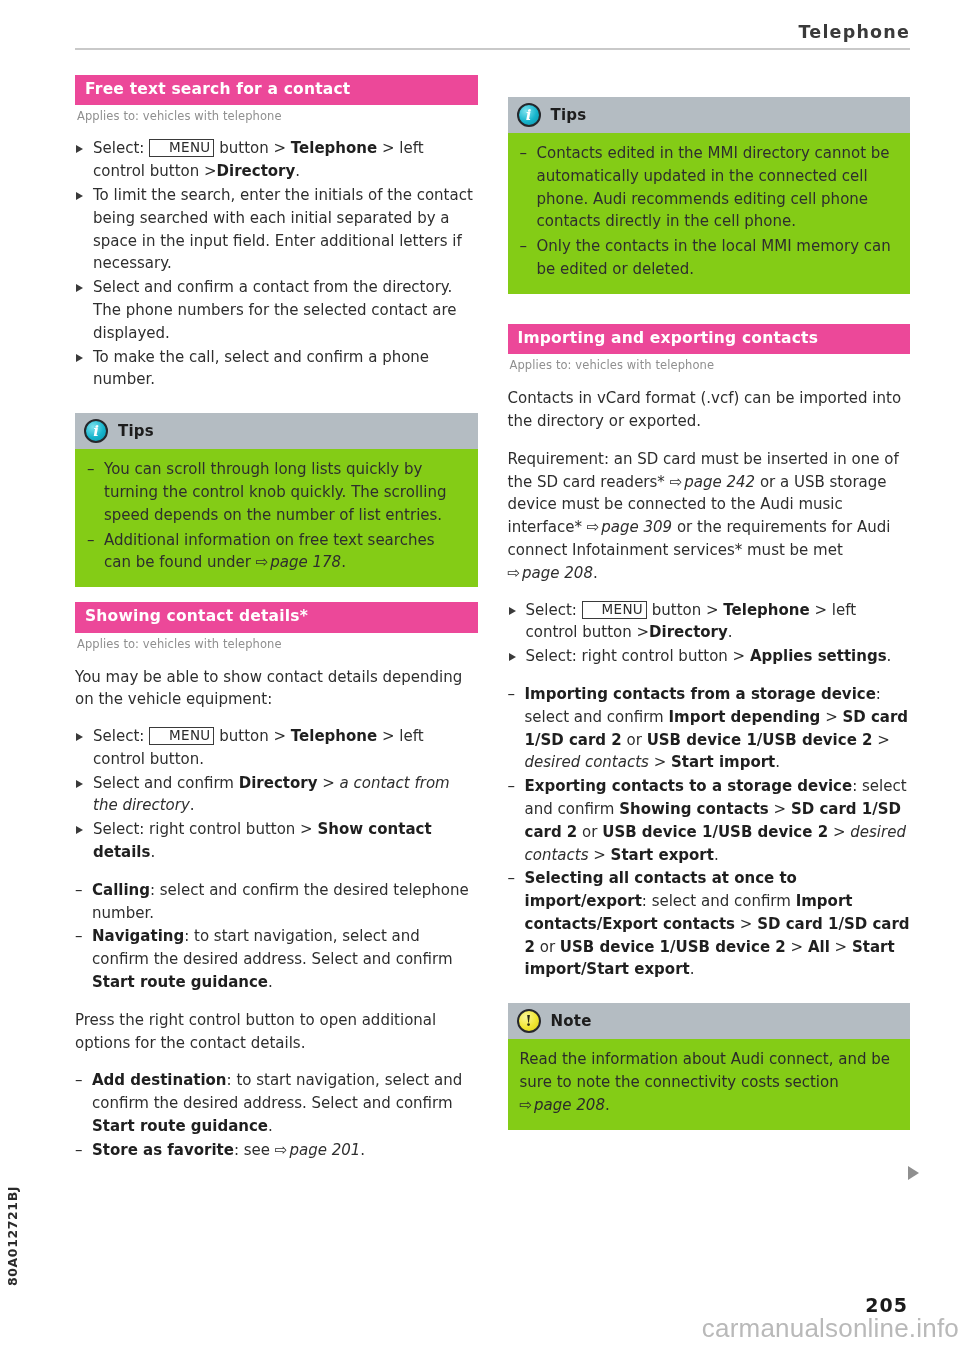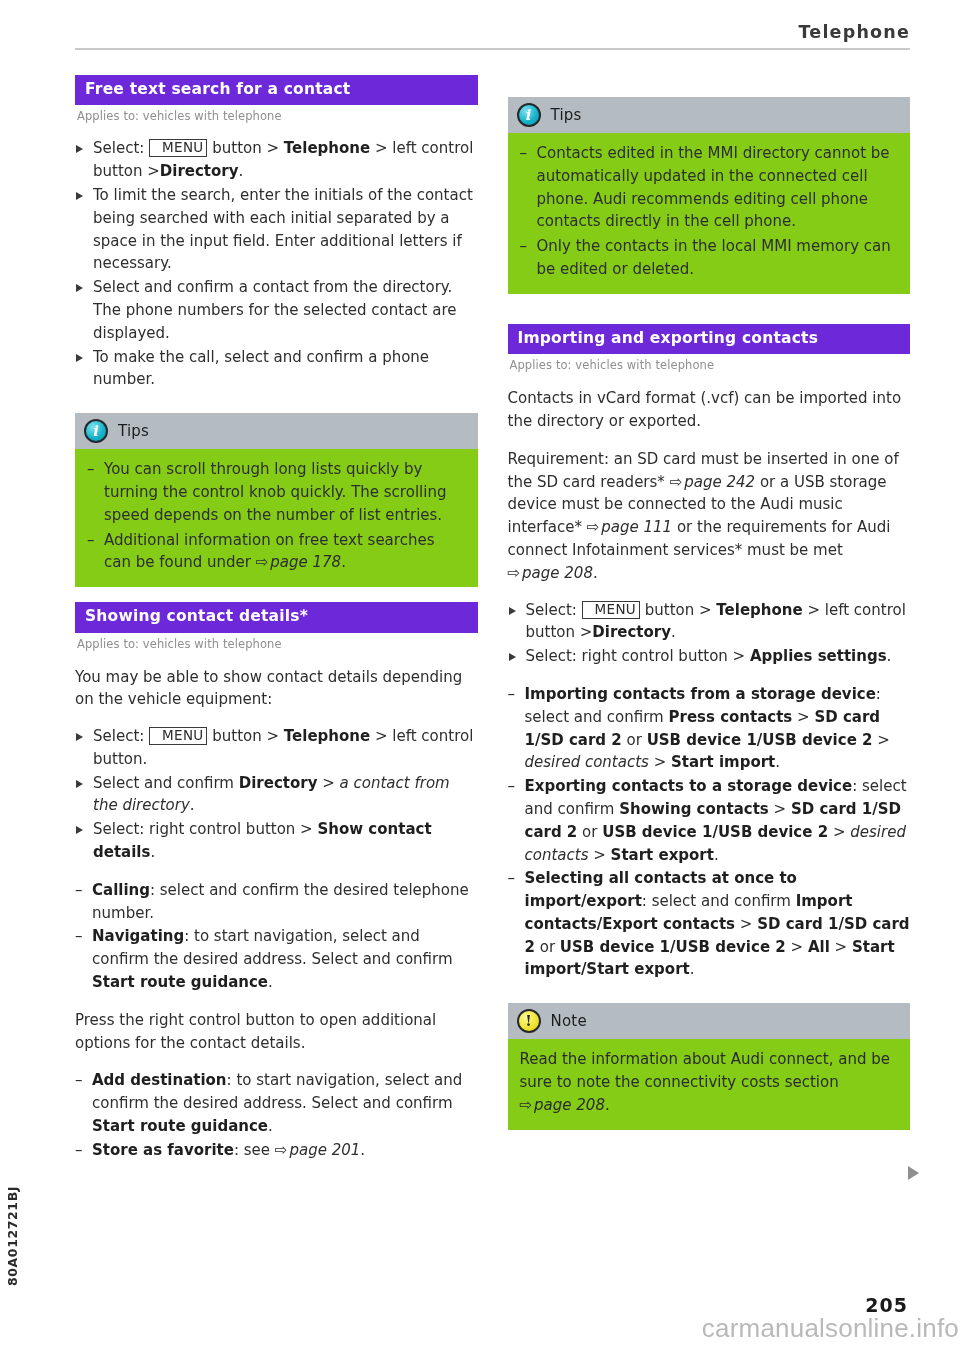--- a/index.html
+++ b/index.html
@@ -39,21 +39,21 @@
     position: absolute;
     left: 75px; top: 75px;
     width: 835px; height: 1200px;
     display: flex;
     gap: 30px;
   }
   .col { width: 403px; position: relative; }
 
   
   .sec-head {
-    background: #6d28d9;
+    background: #ec4899;
     color: #ffffff;
     font-weight: bold;
     font-size: 15.5px;
     letter-spacing: .2px;
     padding: 5px 0 6px 10px;
     line-height: 1.25;
   }
   .applies {
     font-size: 11.5px;
     color: #8f8f8f;
@@ -101,40 +101,40 @@
   .arrowref::before {
     content: "\21E8";
     font-style: normal;
     padding-right: 2px;
   }
 
   
   .menukey {
     display: inline-block;
     border: 1.4px solid #3a3a3a;
-    padding: 0px 3px 1px 12px;
+    padding: 0px 3px 1px 19px;
     font-size: 13.5px;
     line-height: 1.12;
     letter-spacing: .3px;
     vertical-align: 1px;
     color: #2b2b2b;
     background: #fff;
   }
 
   
   .callout { margin-top: 22px; }
   .callout .co-head {
     background: #b4bcc2;
     display: flex;
     align-items: center;
     gap: 10px;
     padding: 6px 10px 6px 9px;
   }
   .callout .co-title {
-    font-weight: normal;
+    font-weight: bold;
     font-size: 15px;
     color: #1d1d1d;
     letter-spacing: .2px;
   }
   .callout .co-body {
     background: #84cc16;
     padding: 9px 14px 13px 12px;
   }
   .callout .co-body .dash { margin-top: 0px; }
   .callout .co-body .dash + .dash { margin-top: 2px; }
@@ -301,40 +301,40 @@
 
     <div style="margin-top:30px;">
       <div class="sec-head">Importing and exporting contacts</div>
       <div class="applies">Applies to: vehicles with telephone</div>
 
       <div class="para">Contacts in vCard format (.vcf) can be imported into the directory or exported.</div>
 
       <div class="para"><span>Requirement: an SD card must be inserted in one of the SD card readers*</span>
         <span class="ref arrowref">page 242</span>
         <span>or a USB storage device must be connected to the Audi music interface*</span>
-        <span class="ref arrowref">page 111</span>
+        <span class="ref arrowref">page 309</span>
         <span>or the requirements for Audi connect Infotainment services* must be met</span>
         <span class="ref arrowref">page 208</span><span>.</span>
       </div>
 
       <div class="steps">
         <div class="step"><span>Select:</span>
           <span class="menukey">MENU</span>
           <span>button &gt;</span>
           <b>Telephone</b>
           <span>&gt; left control button &gt;</span><b>Directory</b><span>.</span>
         </div>
         <div class="step"><span>Select: right control button &gt;</span>
           <b>Applies settings</b><span>.</span>
         </div>
       </div>
 
       <div class="group">
         <div class="dash"><b>Importing contacts from a storage device</b><span>: select and confirm</span>
-          <b>Press contacts</b>
+          <b>Import depending</b>
           <span>&gt;</span>
           <b>SD card 1/SD card 2</b>
           <span>or</span>
           <b>USB device 1/USB device 2</b>
           <span>&gt;</span>
           <i>desired contacts</i>
           <span>&gt;</span>
           <b>Start import</b><span>.</span>
         </div>
 

